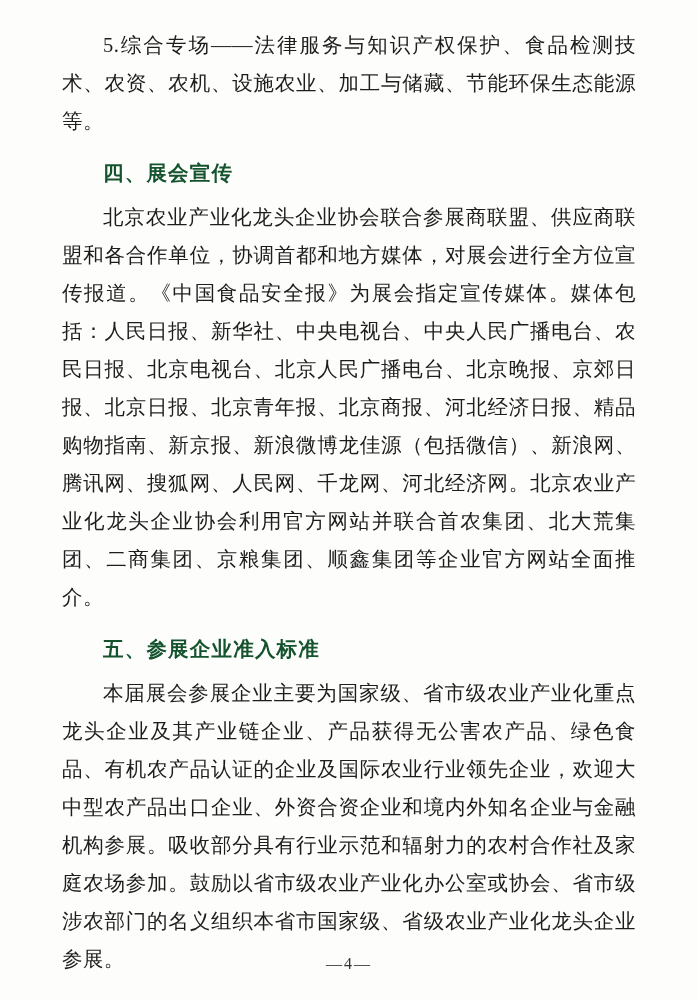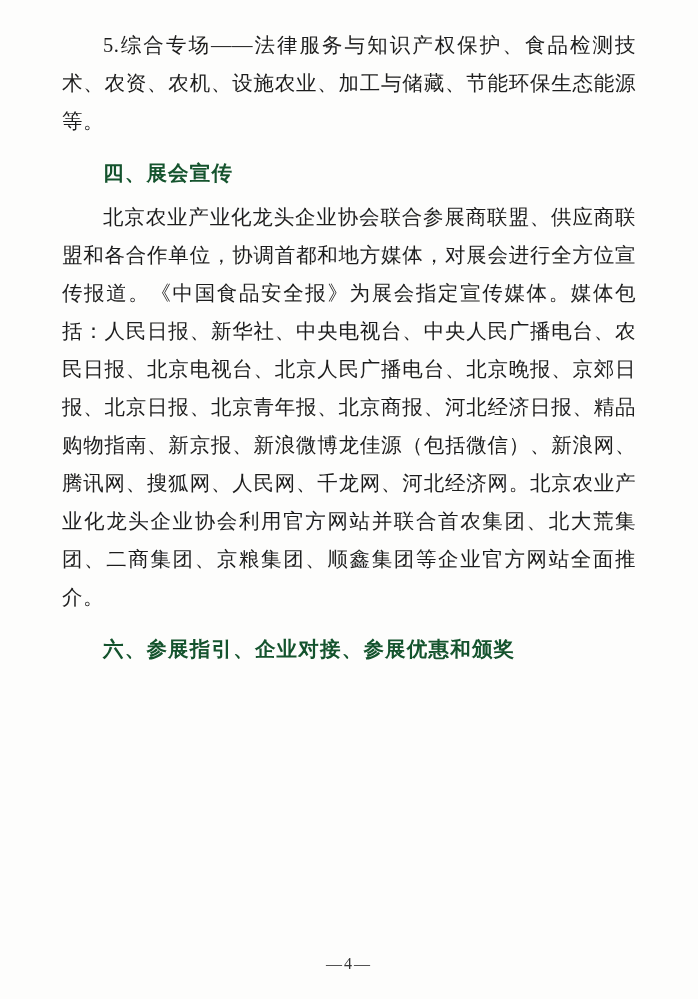--- a/index.html
+++ b/index.html
@@ -67,20 +67,24 @@
 
     <div class="block">
       <p class="para">5.综合专场——法律服务与知识产权保护、食品检测技术、农资、农机、设施农业、加工与储藏、节能环保生态能源等。</p>
     </div>
 
     <div class="block">
       <h2 class="heading">四、展会宣传</h2>
       <p class="para">北京农业产业化龙头企业协会联合参展商联盟、供应商联盟和各合作单位，协调首都和地方媒体，对展会进行全方位宣传报道。《中国食品安全报》为展会指定宣传媒体。媒体包括：人民日报、新华社、中央电视台、中央人民广播电台、农民日报、北京电视台、北京人民广播电台、北京晚报、京郊日报、北京日报、北京青年报、北京商报、河北经济日报、精品购物指南、新京报、新浪微博龙佳源（包括微信）、新浪网、腾讯网、搜狐网、人民网、千龙网、河北经济网。北京农业产业化龙头企业协会利用官方网站并联合首农集团、北大荒集团、二商集团、京粮集团、顺鑫集团等企业官方网站全面推介。</p>
     </div>
 
+    <div class="block">
+      <h2 class="heading">五、参展企业准入标准</h2>
+      <p class="para">本届展会参展企业主要为国家级、省市级农业产业化重点龙头企业及其产业链企业、产品获得无公害农产品、绿色食品、有机农产品认证的企业及国际农业行业领先企业，欢迎大中型农产品出口企业、外资合资企业和境内外知名企业与金融机构参展。吸收部分具有行业示范和辐射力的农村合作社及家庭农场参加。鼓励以省市级农业产业化办公室或协会、省市级涉农部门的名义组织本省市国家级、省级农业产业化龙头企业参展。</p>
+    </div>
 
     <div class="block">
       <h2 class="heading">六、参展指引、企业对接、参展优惠和颁奖</h2>
 
     </div>
 
   </div>
 
   <div class="footer">—4—</div>
 </div>

